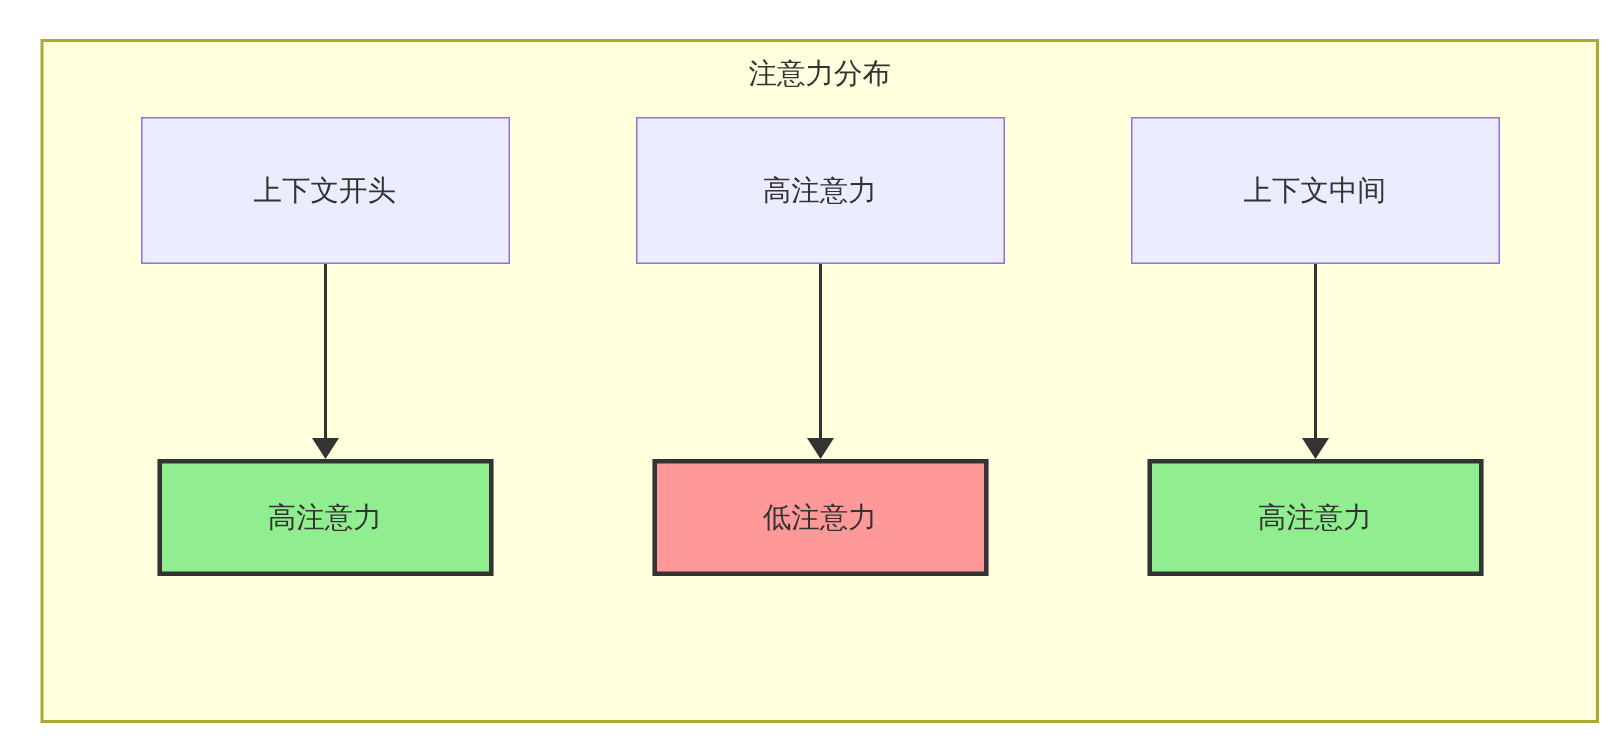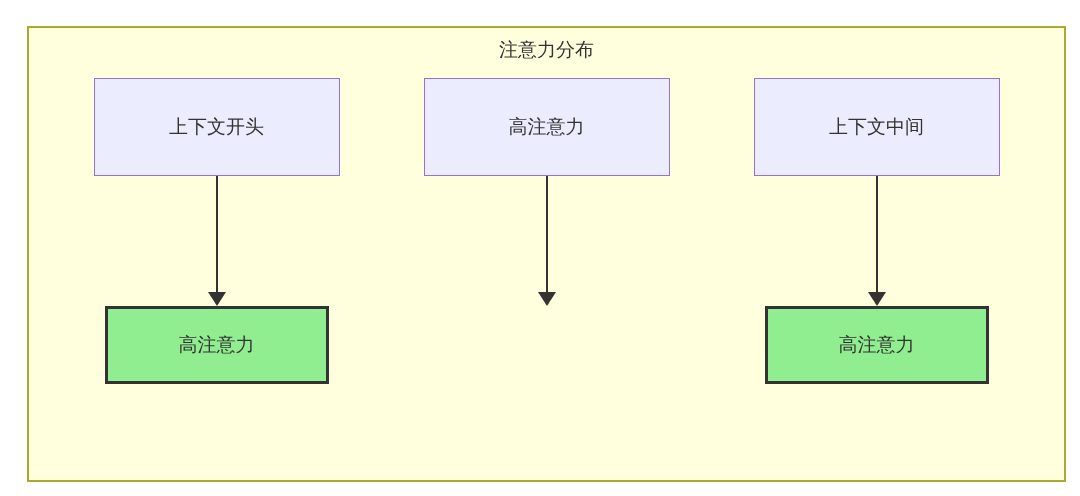--- a/index.html
+++ b/index.html
@@ -104,20 +104,21 @@
         </div>
         <div class="node dst-node result-high">高注意力</div>
       </div>
 
       <div class="flow-column">
         <div class="node src-node">高注意力</div>
         <div class="arrow">
           <div class="arrow-line"></div>
           <div class="arrow-head"></div>
         </div>
+        <div class="node dst-node result-low">低注意力</div>
       </div>
 
       <div class="flow-column">
         <div class="node src-node">上下文中间</div>
         <div class="arrow">
           <div class="arrow-line"></div>
           <div class="arrow-head"></div>
         </div>
         <div class="node dst-node result-high">高注意力</div>
       </div>

